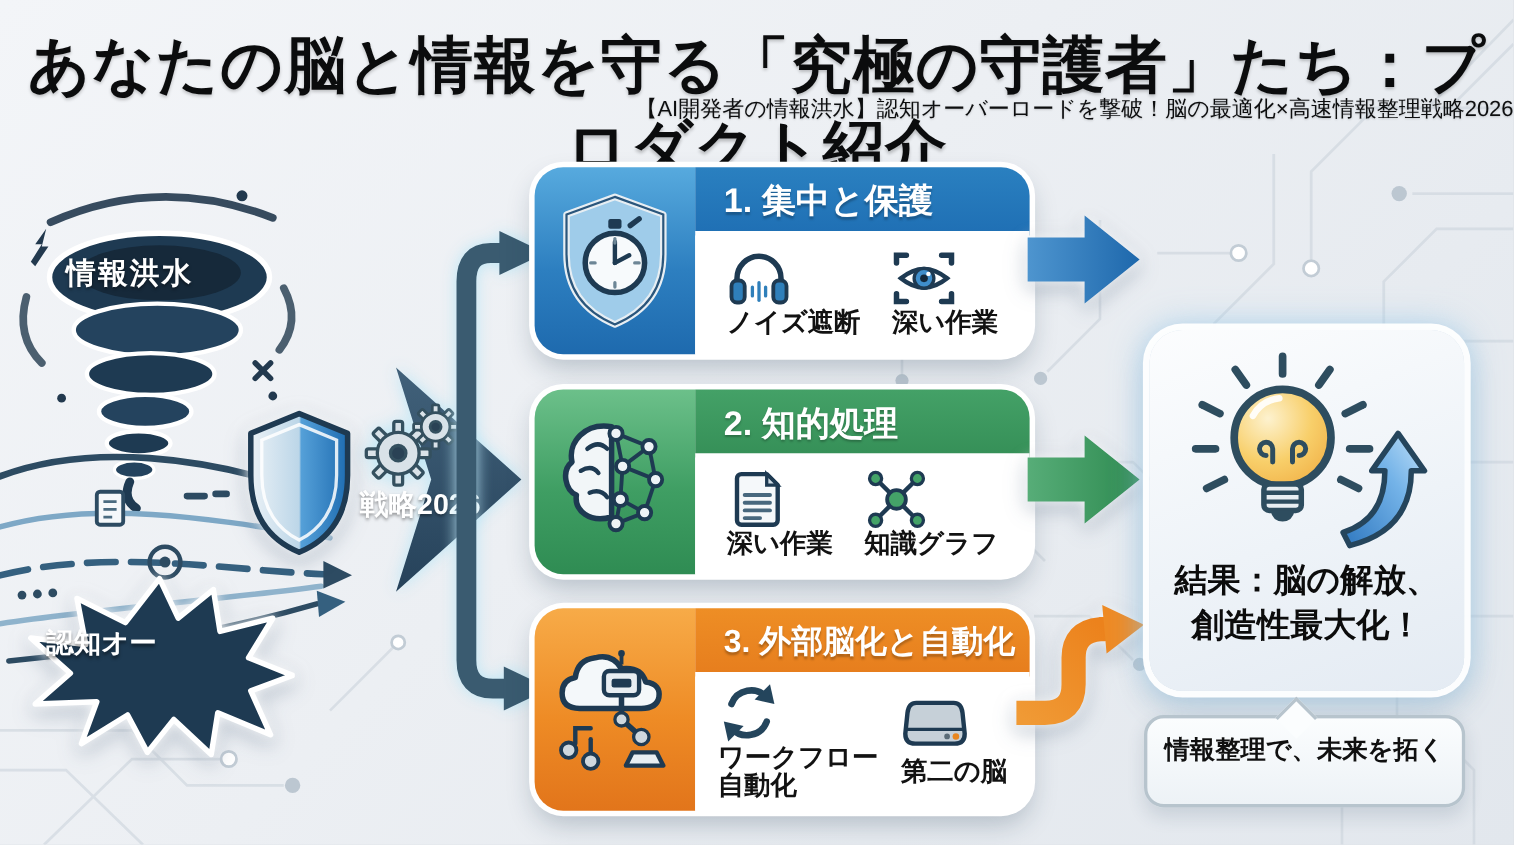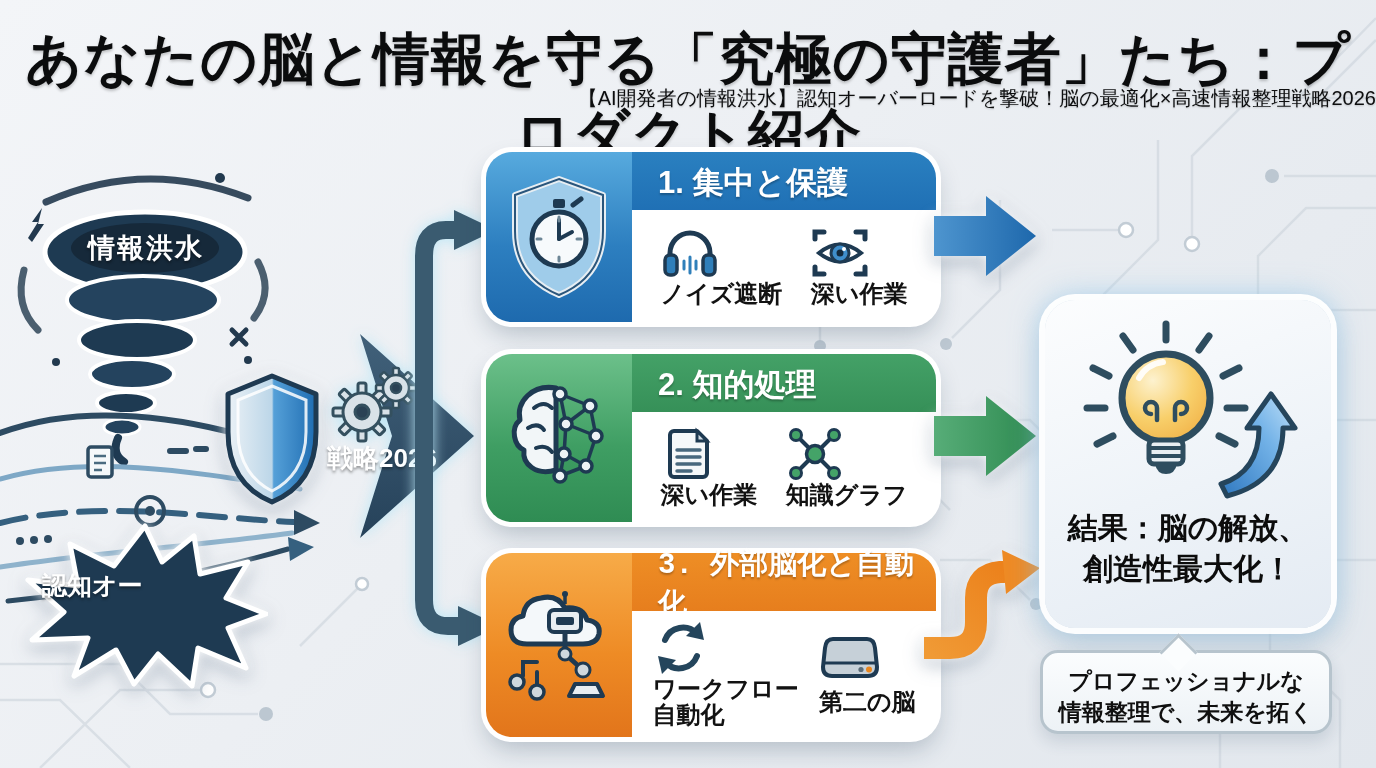--- a/index.html
+++ b/index.html
@@ -15,21 +15,21 @@
     font-size:56px;font-weight:900;color:#0b0c0d;letter-spacing:1px;
     text-shadow:0 2px 3px rgba(0,0,0,.22);
   }
   .subtitle{
     left:0;right:0;top:85px;text-align:right;
     font-size:20px;font-weight:400;color:#0d0e0f;
     text-shadow:0 1px 2px rgba(0,0,0,.18);
   }
   
   .flood-label{
-    left:60px;top:230px;width:172px;text-align:center;
+    left:60px;top:230px;width:172px;text-align:left;
     font-size:27px;font-weight:900;color:#ffffff;letter-spacing:2px;
     text-shadow:0 2px 3px rgba(0,0,0,.45);
   }
   .overload-label{
     left:42px;top:570px;width:206px;text-align:left;
     font-size:25px;font-weight:900;color:#ffffff;line-height:1.25;
     text-shadow:0 2px 3px rgba(0,0,0,.45);
   }
   .strategy-label{
     left:312px;top:441px;width:140px;text-align:center;
@@ -55,21 +55,21 @@
     position:absolute;left:146px;right:0;top:58px;bottom:0;background:#fff;
     border-radius:0 0 26px 0;display:flex;align-items:center;justify-content:space-evenly;
   }
   .feature{display:flex;flex-direction:column;align-items:flex-start;}
   .feature .flabel{font-size:24px;font-weight:900;color:#121212;line-height:1.1;text-align:center;}
   .s1 .panel{background:linear-gradient(180deg,#57aade 0%,#2d7fc0 55%,#1e6aae 100%);}
   .s1 .head{background:linear-gradient(180deg,#2a80c0,#1f6fb4);}
   .s2 .panel{background:linear-gradient(180deg,#6cc08a 0%,#3f9e63 55%,#2f8c53 100%);}
   .s2 .head{background:linear-gradient(180deg,#44a167,#358f57);}
   .s3 .panel{background:linear-gradient(180deg,#f7ab48 0%,#ee8b25 55%,#e2751b 100%);}
-  .s3 .head{background:linear-gradient(180deg,#ee8e25,#e67d1d);font-family:Liberation Mono, monospace;}
+  .s3 .head{background:linear-gradient(180deg,#ee8e25,#e67d1d);}
   .s3 .head{font-size:29px;}
   
   .result{
     left:1045px;top:300px;width:286px;height:328px;border-radius:30px;
     background:linear-gradient(160deg,#fcfdfe 0%,#eef3f8 55%,#e4ebf3 100%);
     box-shadow:0 0 0 6px rgba(255,255,255,.95),0 0 28px 6px rgba(160,205,235,.75),0 16px 30px rgba(35,65,95,.18);
   }
   .result-text{
     position:absolute;left:0;right:0;top:208px;text-align:center;
     font-size:30px;font-weight:900;color:#0c0c0c;line-height:1.35;
@@ -502,18 +502,17 @@
     </svg>
     <div class="result-text">
       <span style="display:block;">結果：脳の解放、</span>
       <span style="display:block;">創造性最大化！</span>
     </div>
   </div>
 
   <div class="abs callout">
     <div class="pointer"></div>
     <div class="callout-text">
-      <span style="display:block;">プロフェッショナルな</span>
       <span style="display:block;">情報整理で、未来を拓く</span>
     </div>
   </div>
 
 </div>
 
 </body></html>

